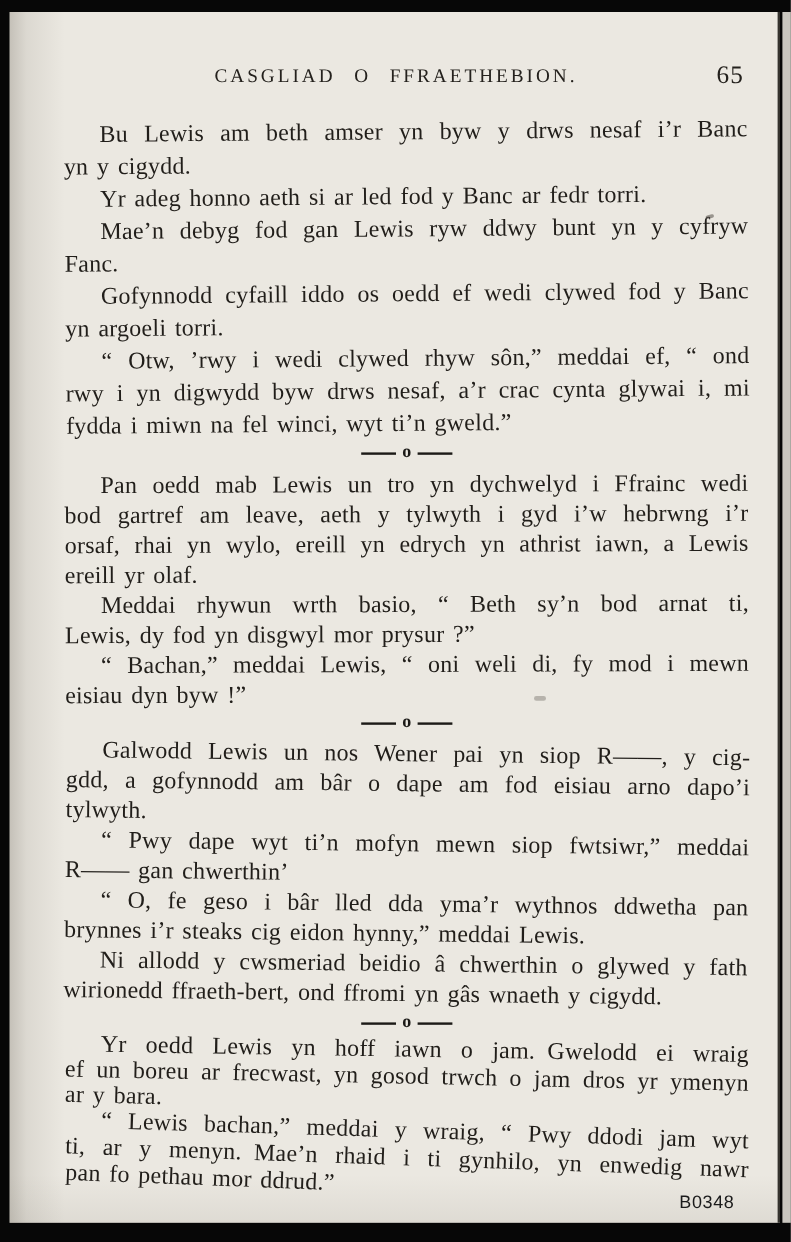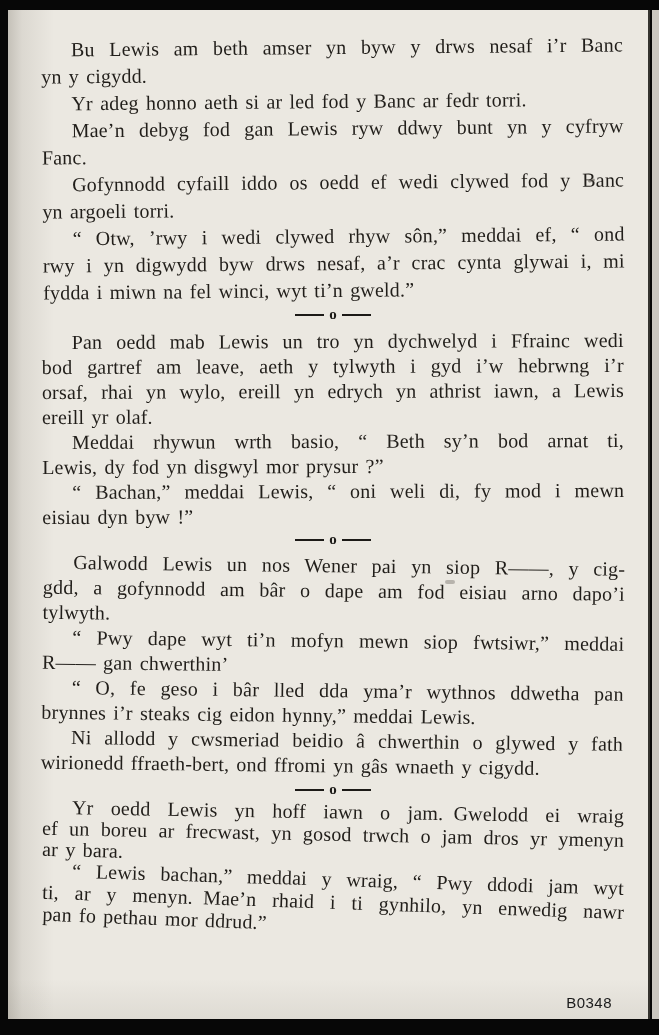--- a/index.html
+++ b/index.html
@@ -21,21 +21,21 @@
     border-right:2px solid #35332e;
     overflow:hidden;
   }
   .header{
     margin:45px 26px 0 30px;
     position:relative;text-align:center;color:#24211d;
   }
   .title{font-size:16px;letter-spacing:2.5px;word-spacing:9px;}
   .pagenum{position:absolute;right:2px;top:-5px;font-size:21px;letter-spacing:1px;}
   .text-col{
-    margin:24px 24px 0 34px;color:#211e1a;font-size:20px;
+    margin:24px 24px 0 46px;color:#211e1a;font-size:20px;
   }
   .line{line-height:27px;letter-spacing:.2px;word-spacing:2px;}
   .s1 .line,.s2 .line{line-height:25px;}
   .s3 .line{line-height:24px;}
   .ind{text-indent:30px;}
   .j{text-align:justify;text-align-last:justify;}
   .it{}
   .s0{transform:rotate(-0.5deg);}
   .s1{transform:rotate(-0.2deg);}
   .s2{transform:rotate(0.7deg);transform-origin:60% 50%;}
@@ -60,20 +60,24 @@
   .speck{position:absolute;background:#55514a;border-radius:2px;opacity:.55;}
   .speck1{left:580px;top:169px;width:7px;height:3px;transform:rotate(-15deg);}
   .speck2{left:437px;top:570px;width:10px;height:4px;opacity:.35;}
 </style>
 </head>
 <body>
 
 <div class="edge-right"></div>
 
 <div class="page">
+  <div class="header">
+    <span class="title">CASGLIAD O FFRAETHEBION.</span>
+    <span class="pagenum">65</span>
+  </div>
 
   <div class="text-col">
     <div class="section s0">
         <div class="line ind j"><span>Bu Lewis am beth amser yn byw y drws nesaf i’r Banc</span></div>
         <div class="line"><span>yn y cigydd.</span></div>
         <div class="line ind"><span>Yr adeg honno aeth si ar led fod y Banc ar fedr torri.</span></div>
         <div class="line ind j"><span>Mae’n debyg fod gan Lewis ryw ddwy bunt yn y cyfryw</span></div>
         <div class="line"><span>Fanc.</span></div>
         <div class="line ind j"><span>Gofynnodd cyfaill iddo os oedd ef wedi clywed fod y Banc</span></div>
         <div class="line"><span>yn argoeli torri.</span></div>

